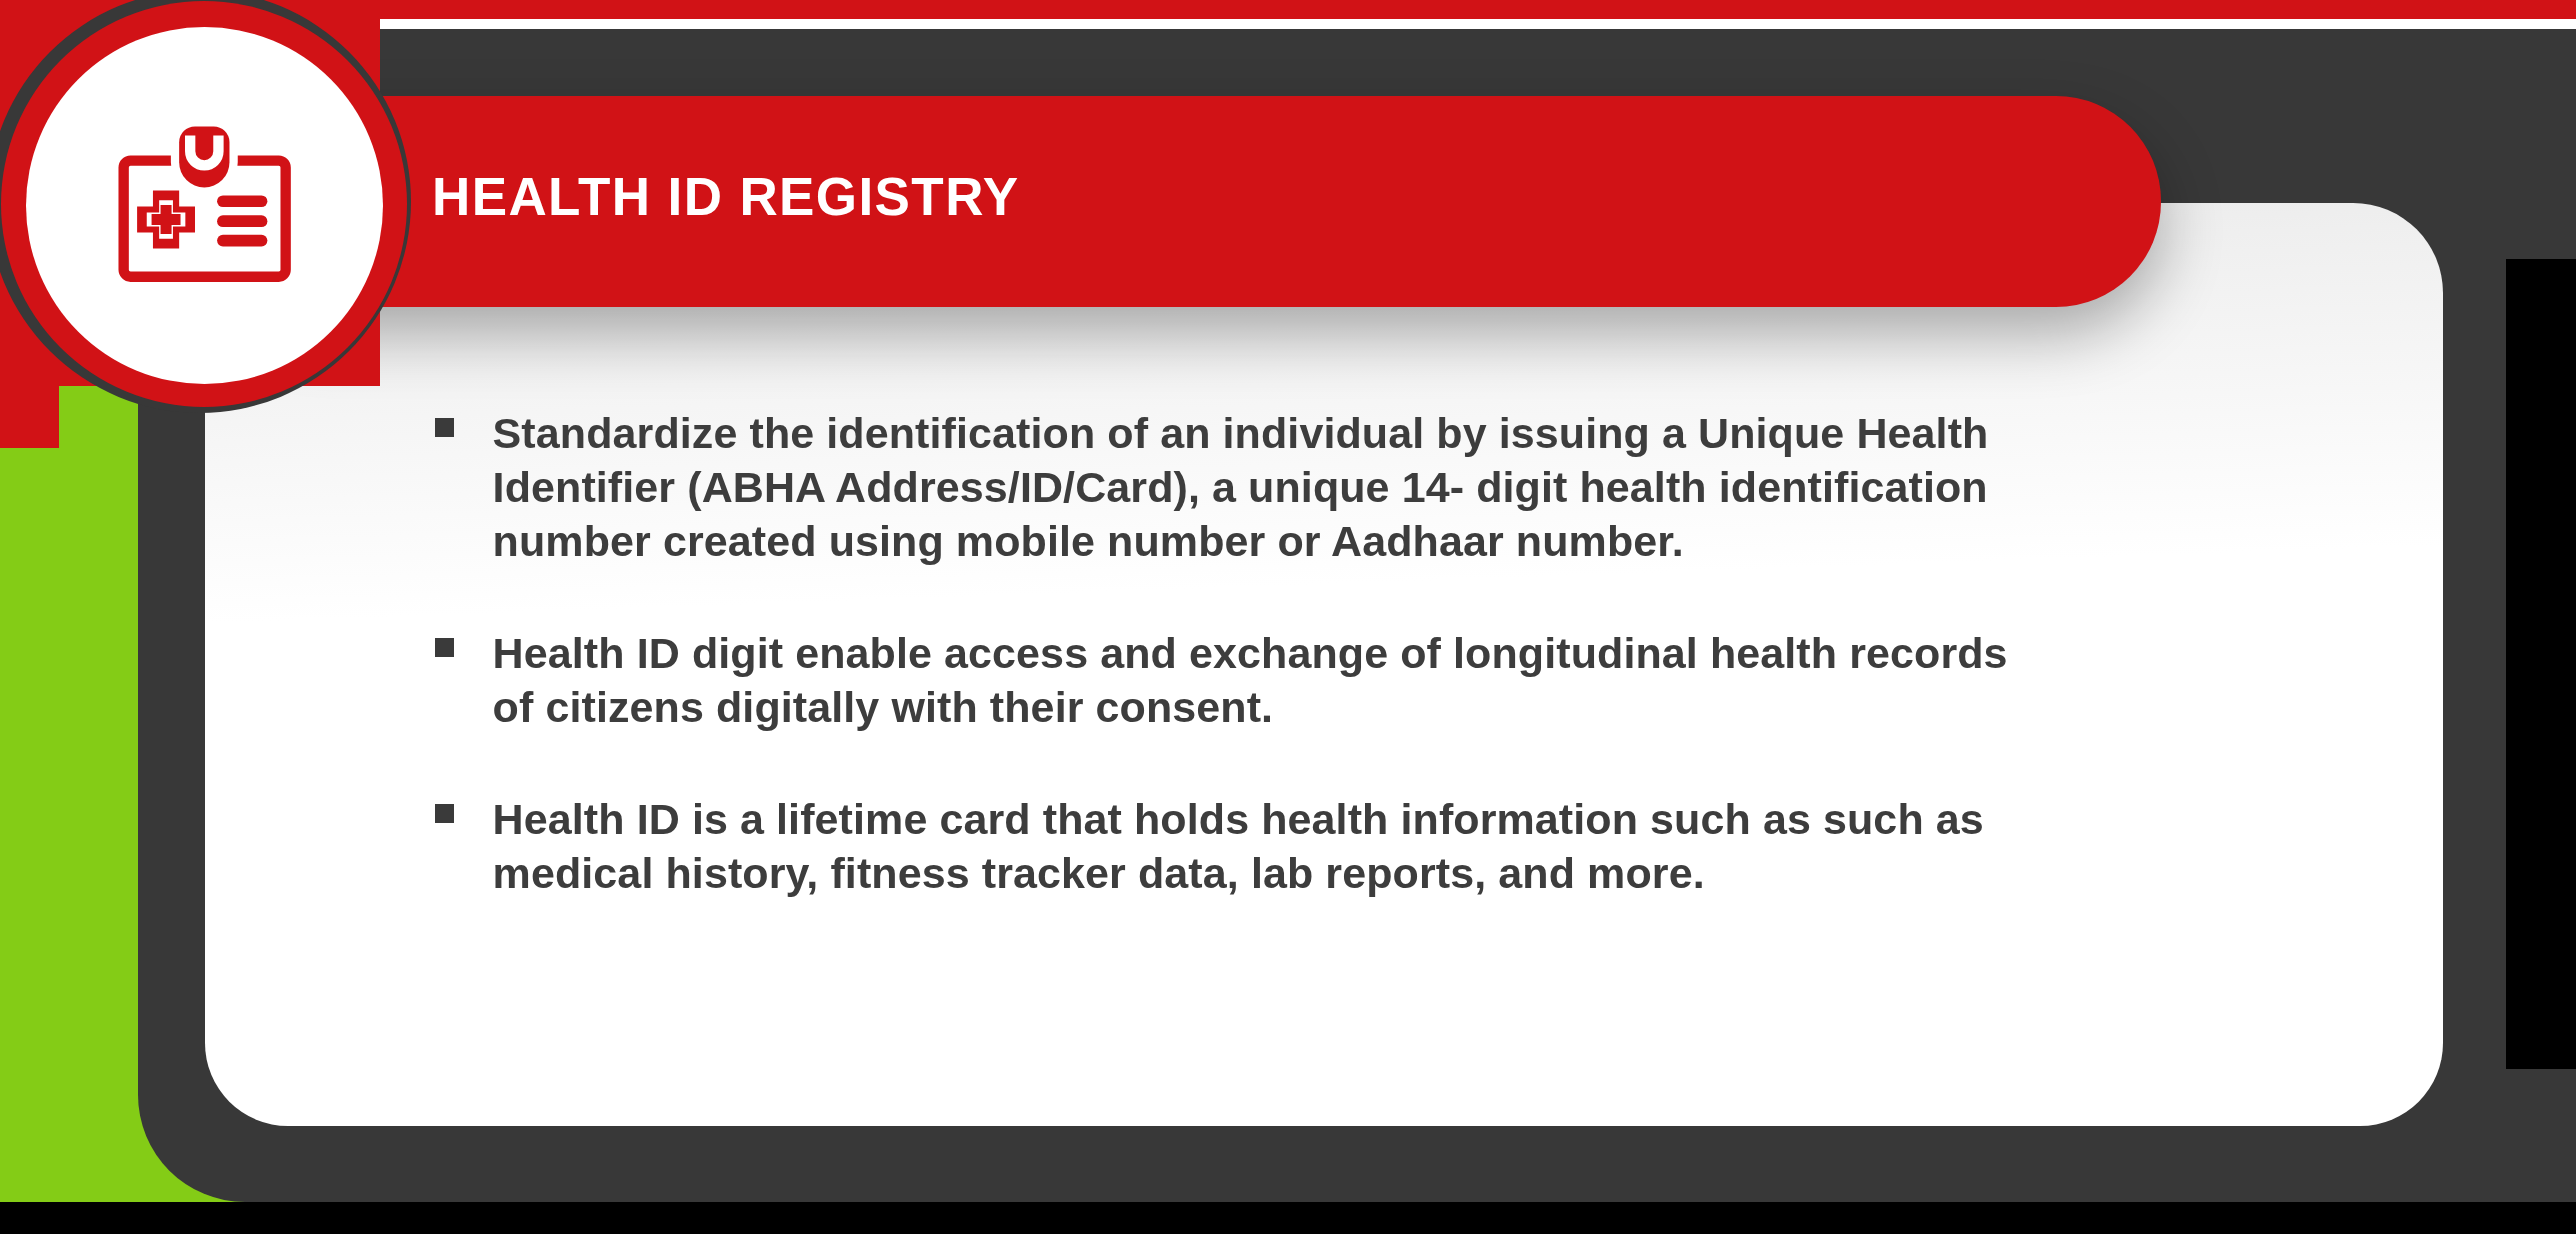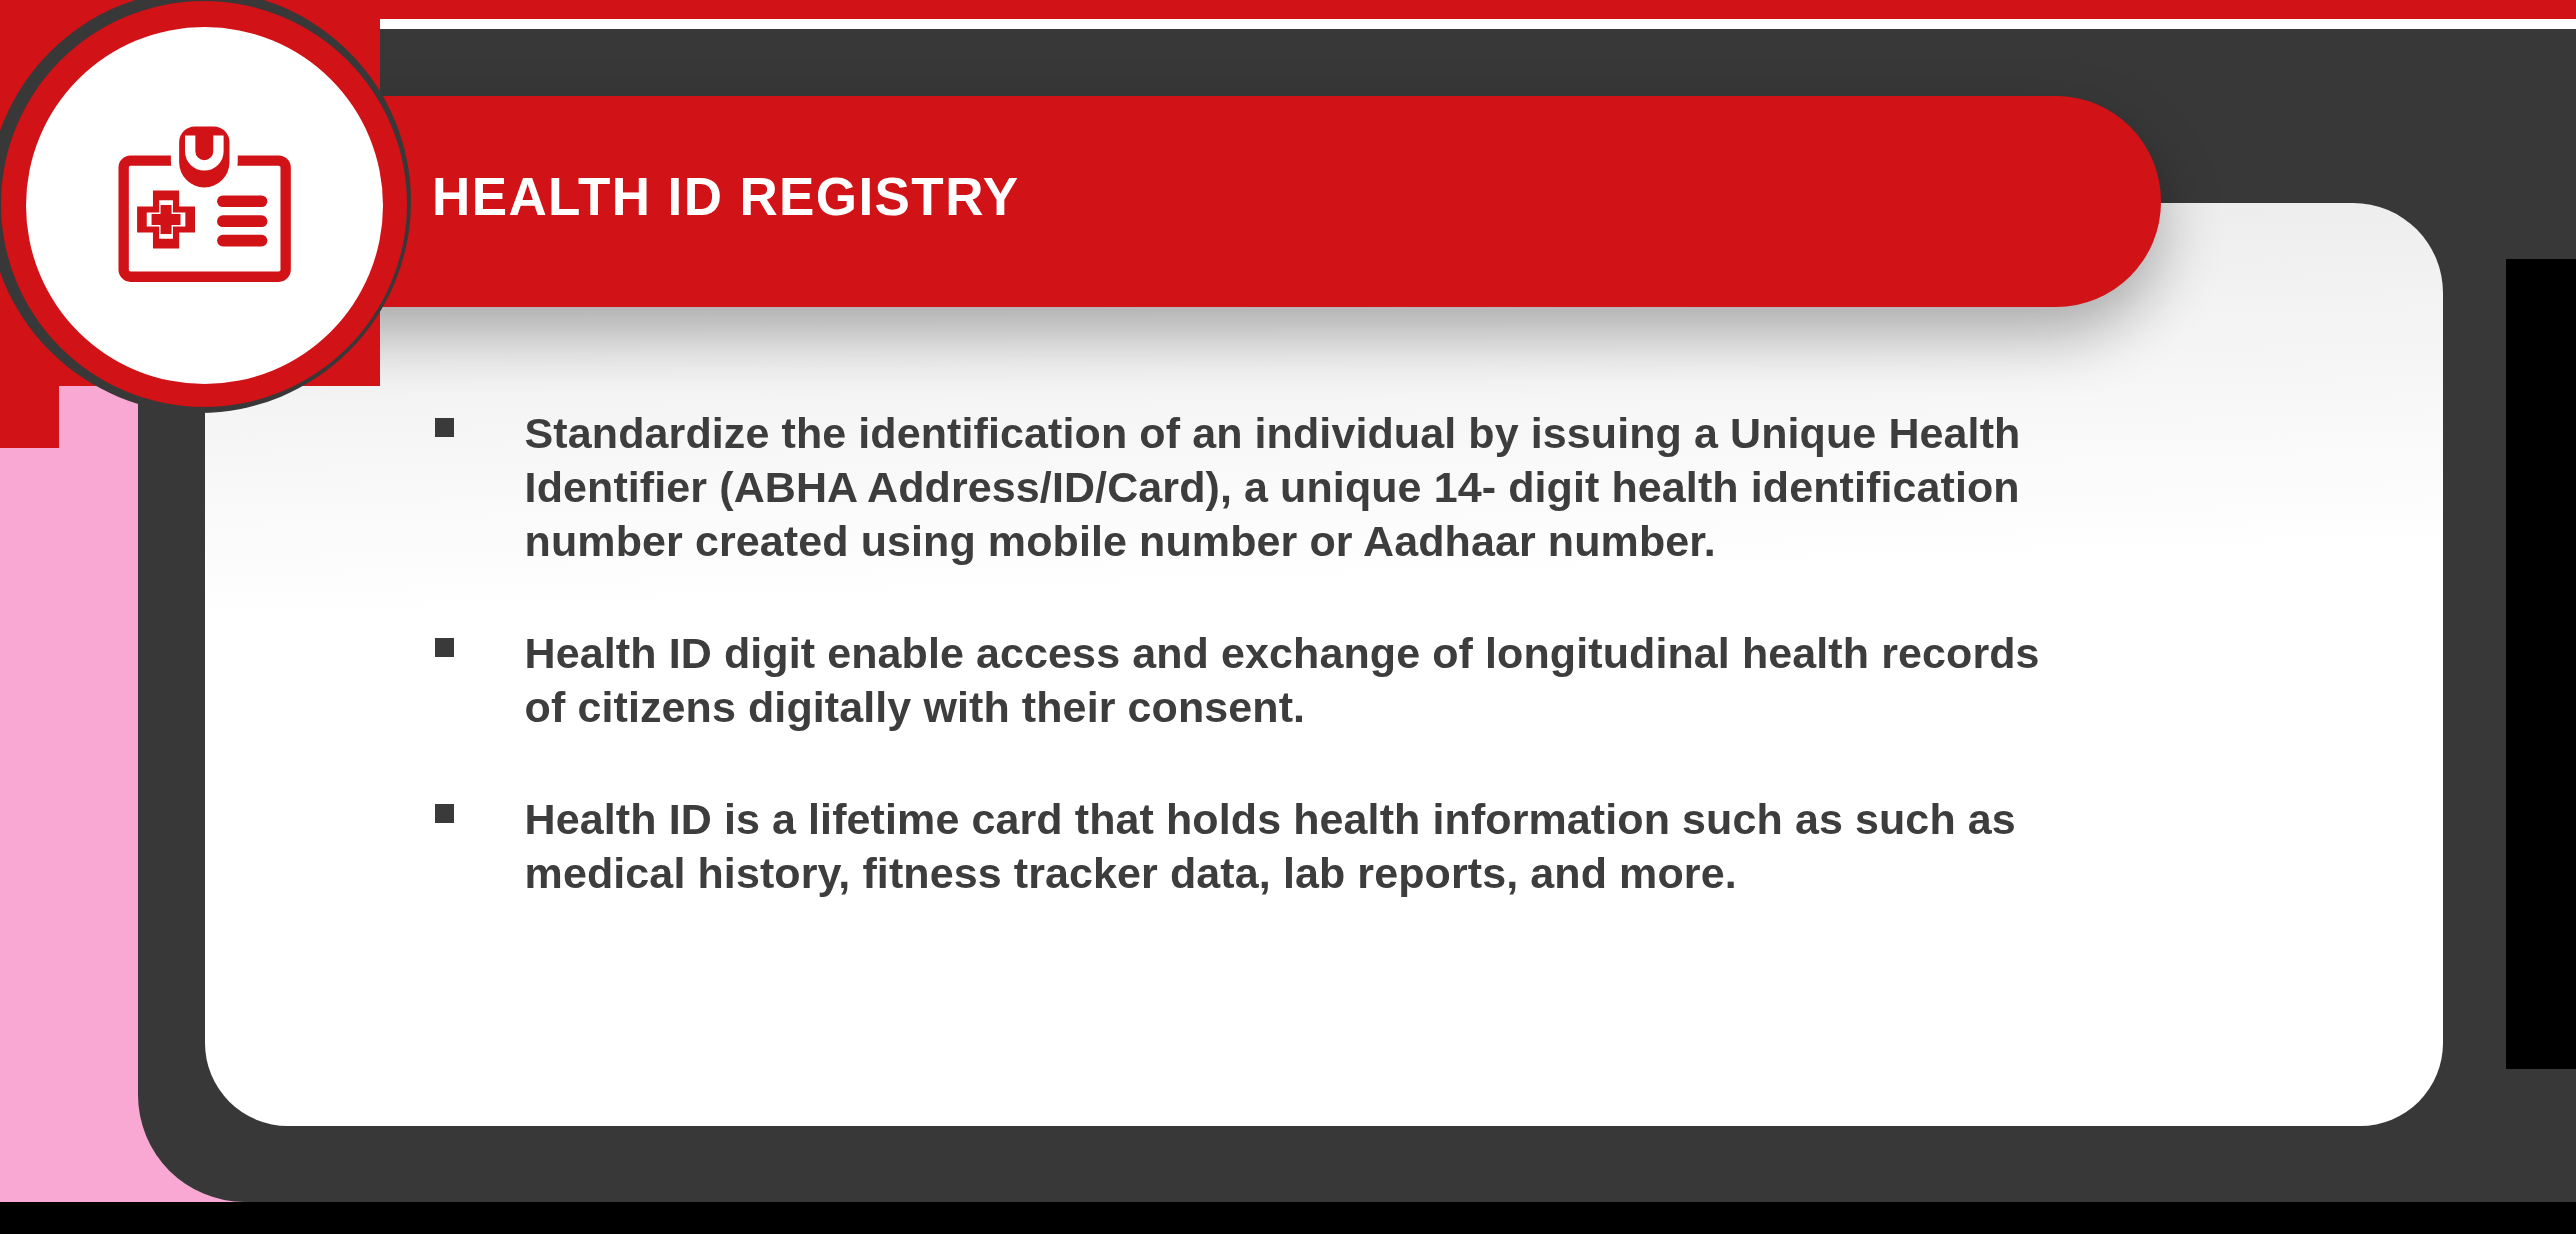--- a/index.html
+++ b/index.html
@@ -1,16 +1,16 @@
 <!DOCTYPE html>
 <html style="font-size:11px"><head>
 <meta charset="utf-8">
 <style>
   html,body{margin:0;padding:0;background:#ffffff;}
-  .canvas{position:relative;width:2576px;height:1235px;overflow:hidden;background:#f9a8d4;
+  .canvas{position:relative;width:2576px;height:1235px;overflow:hidden;background:#84cc16;
           font-family:"Liberation Sans", sans-serif;}
   .abs{position:absolute;}
 
   
   .top-red-strip{left:0;top:0;width:2576px;height:18.6px;background:#d11216;z-index:1;}
   .top-white-gap{left:0;top:18.6px;width:2576px;height:10.3px;background:#ffffff;z-index:1;}
   .bottom-black-bar{left:0;top:1202px;width:2576px;height:33px;background:#000000;z-index:3;}
   .right-black-notch{left:2506px;top:259px;width:70px;height:810px;background:#000000;z-index:3;}
 
   
@@ -36,21 +36,21 @@
   .badge-shadow-ring{left:-12.4px;top:-9.6px;width:423px;height:423px;border-radius:50%;
                      background:#383838;z-index:7;}
   .badge-ring{left:0.7px;top:1.4px;width:406px;height:406px;border-radius:50%;
               background:#d11216;z-index:8;}
   .badge-circle{left:25.5px;top:27px;width:357px;height:357px;border-radius:50%;
                 background:#ffffff;z-index:9;}
   .badge-icon{left:117px;top:123px;width:176px;height:162px;z-index:10;}
 
   
   .bullet-list{left:435px;top:406px;width:1859px;z-index:6;}
-  .bullet-item{display:flex;align-items:flex-start;margin-bottom:58px;gap:32px;}
+  .bullet-item{display:flex;align-items:flex-start;margin-bottom:58px;}
   .bullet-marker{flex:0 0 auto;width:18.6px;height:18.6px;background:#3a3a3a;margin:12.4px 39px 0 0;}
   .bullet-text{color:#3d3d3d;font-size:43px;font-weight:bold;line-height:54px;
                white-space:pre-line;letter-spacing:0.1px;}
 </style>
 </head>
 <body>
 
 <div class="canvas">
 
   <div class="abs top-red-strip"></div>

